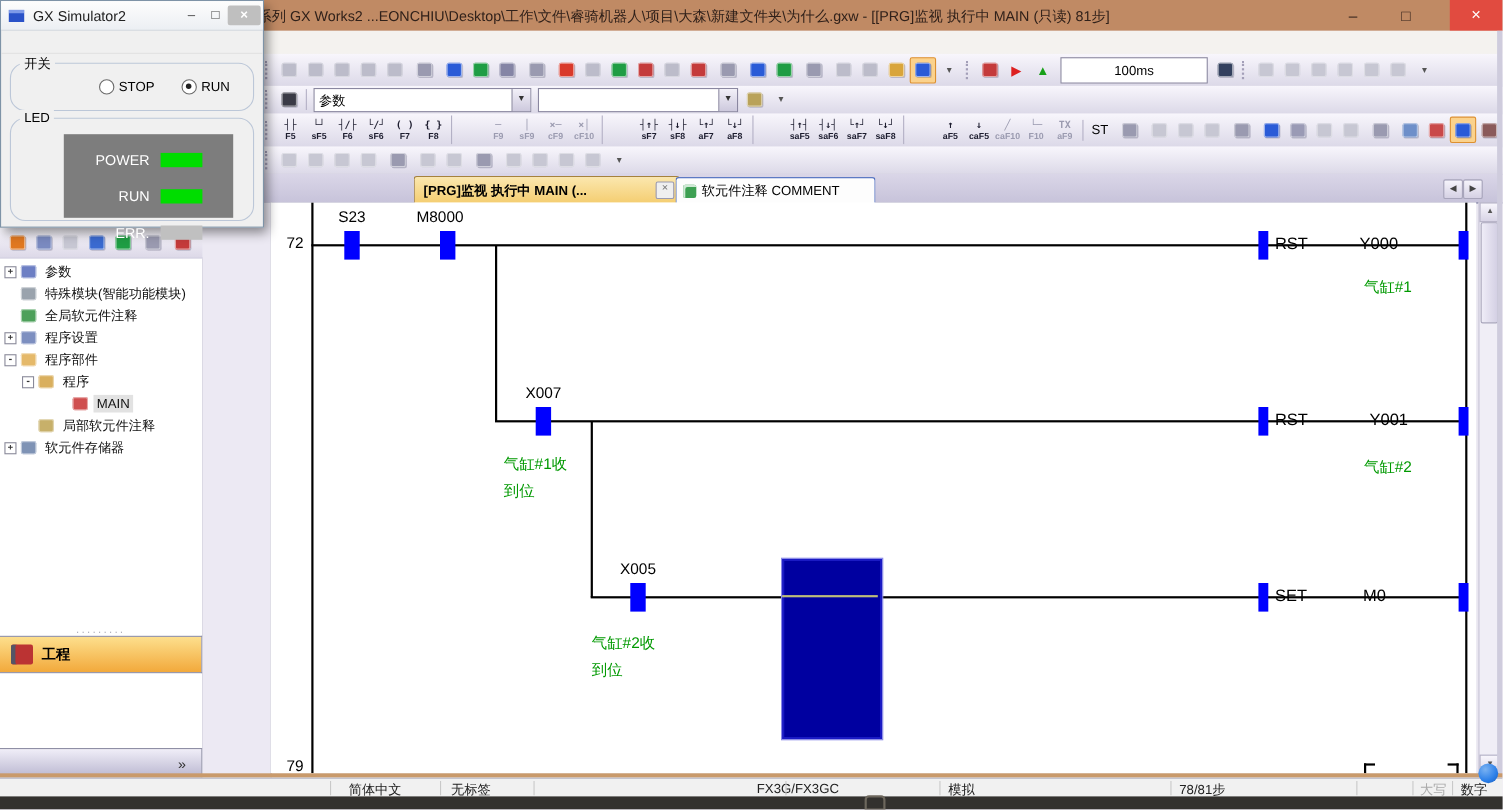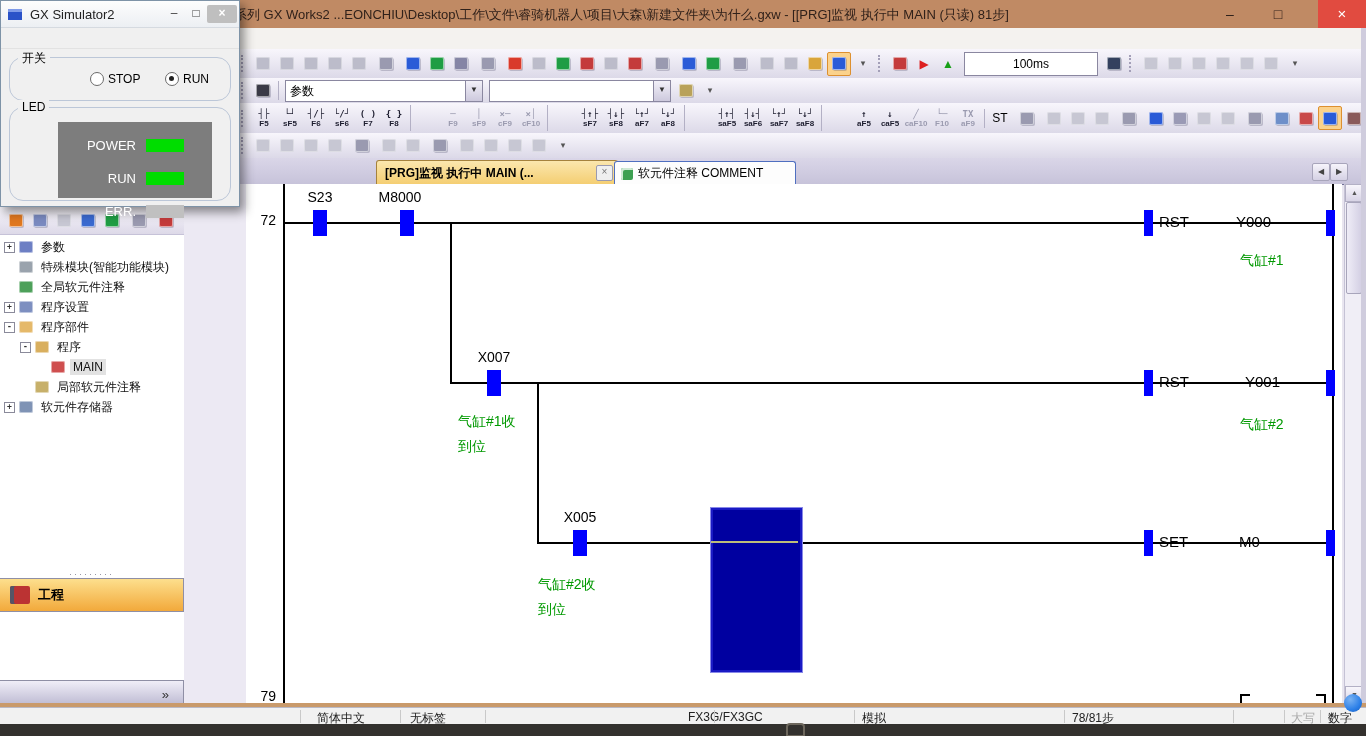--- a/index.html
+++ b/index.html
@@ -543,21 +543,21 @@
       <div class="trow" style="padding-left: 4px;">
         <span class="texp">-</span>
         <span class="tico" style="background: rgb(229, 185, 106);"></span>
         <span class="tlab">程序部件</span>
       </div>
       <div class="trow" style="padding-left: 20px;">
         <span class="texp">-</span>
         <span class="tico" style="background: rgb(217, 175, 94);"></span>
         <span class="tlab">程序</span>
       </div>
-      <div class="trow sel" style="padding-left: 36px;">
+      <div class="trow sel" style="padding-left: 51px;">
         <span class="texp"></span>
         <span class="tico" style="background: rgb(207, 79, 79);"></span>
         <span class="tlab">MAIN</span>
       </div>
       <div class="trow" style="padding-left: 20px;">
         <span class="texp"></span>
         <span class="tico" style="background: rgb(199, 176, 106);"></span>
         <span class="tlab">局部软元件注释</span>
       </div>
       <div class="trow" style="padding-left: 4px;">

